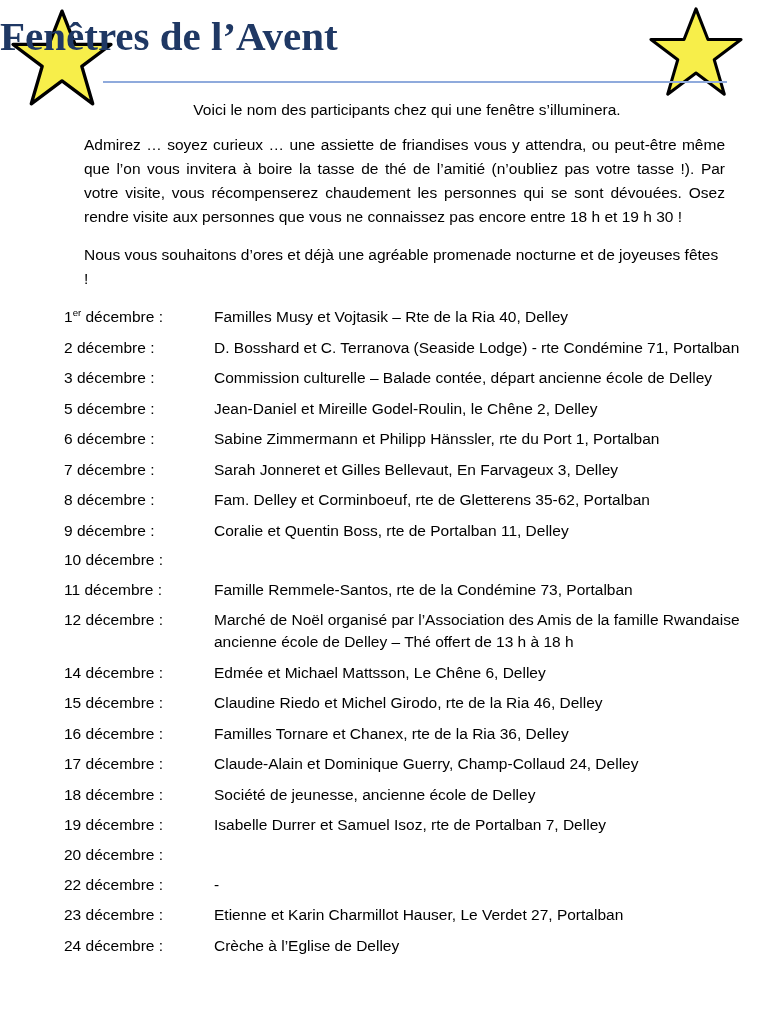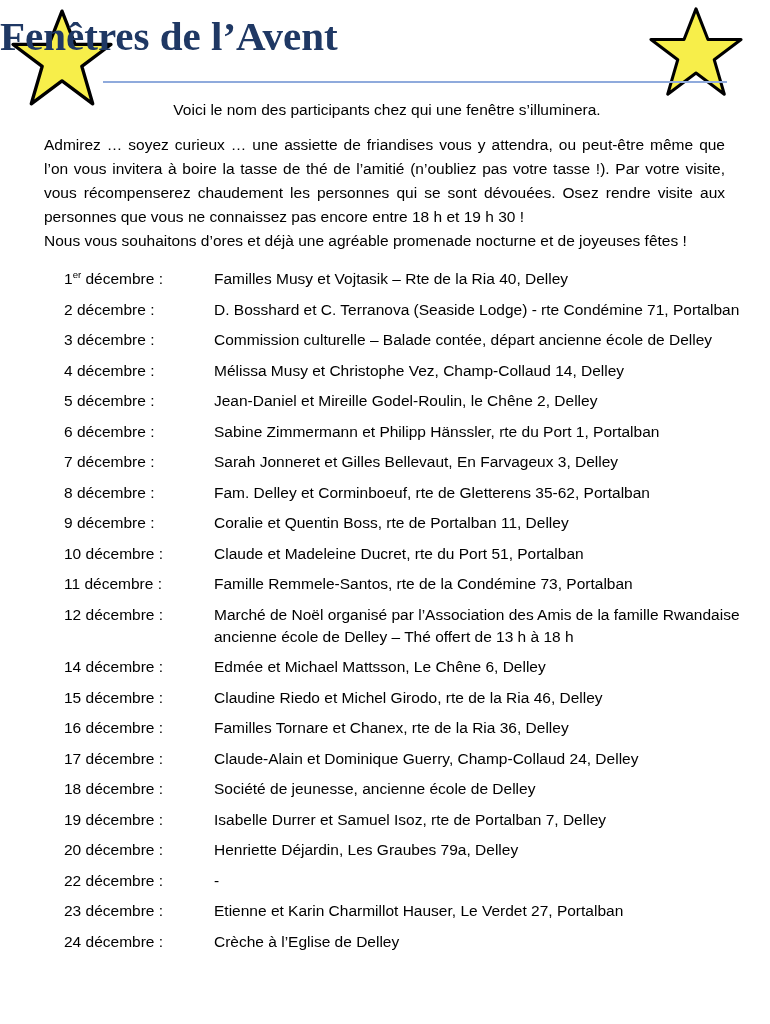--- a/index.html
+++ b/index.html
@@ -45,38 +45,38 @@
     position: absolute;
     left: 103px;
     top: 81px;
     width: 624px;
     height: 0;
     border-top: 2px solid #8faadc;
   }
 
   
   .intro {
-    padding: 0 40px 0 44px;
+    padding: 0 40px 0 84px;
   }
   .intro-lead {
     text-align: center;
     font-size: 15.5px;
     margin: 8px 0 0 0;
     line-height: 1.35;
   }
   .intro-para {
     font-size: 15.5px;
     line-height: 1.55;
     text-align: justify;
     margin: 12px 0 0 0;
     padding-right: 5px;
   }
   .intro-para.last {
     text-align: left;
-    margin-top: 0;
+    margin-top: 14px;
   }
   .b { font-weight: normal; }
 
   
   .advent-list {
     margin-top: 15px;
     padding-left: 64px;
     padding-right: 20px;
   }
   .advent-row {
@@ -138,24 +138,20 @@
     </div>
     <div class="advent-row">
       <div class="advent-date">2 décembre :</div>
       <div class="advent-desc"><span>D. Bosshard et C. Terranova (Seaside Lodge) - rte Condémine 71, Portalban</span></div>
     </div>
     <div class="advent-row">
       <div class="advent-date">3 décembre :</div>
       <div class="advent-desc"><span>Commission culturelle – Balade contée, départ ancienne école de Delley</span></div>
     </div>
     <div class="advent-row">
-      <div class="advent-date">4 décembre :</div>
-      <div class="advent-desc"><span>Mélissa Musy et Christophe Vez, Champ-Collaud 14, Delley</span></div>
-    </div>
-    <div class="advent-row">
       <div class="advent-date">5 décembre :</div>
       <div class="advent-desc"><span>Jean-Daniel et Mireille Godel-Roulin, le Chêne 2, Delley</span></div>
     </div>
     <div class="advent-row">
       <div class="advent-date">6 décembre :</div>
       <div class="advent-desc"><span>Sabine Zimmermann et Philipp Hänssler, rte du Port 1, Portalban</span></div>
     </div>
     <div class="advent-row">
       <div class="advent-date">7 décembre :</div>
       <div class="advent-desc"><span>Sarah Jonneret et Gilles Bellevaut, En Farvageux 3, Delley</span></div>
@@ -163,21 +159,20 @@
     <div class="advent-row">
       <div class="advent-date">8 décembre :</div>
       <div class="advent-desc"><span>Fam. Delley et Corminboeuf, rte de Gletterens 35-62, Portalban</span></div>
     </div>
     <div class="advent-row">
       <div class="advent-date">9 décembre :</div>
       <div class="advent-desc"><span>Coralie et Quentin Boss, rte de Portalban 11, Delley</span></div>
     </div>
     <div class="advent-row">
       <div class="advent-date">10 décembre :</div>
-      <div class="advent-desc"><span>Claude et Madeleine Ducret, rte du Port 51, Portalban</span></div>
     </div>
     <div class="advent-row">
       <div class="advent-date">11 décembre :</div>
       <div class="advent-desc"><span>Famille Remmele-Santos, rte de la Condémine 73, Portalban</span></div>
     </div>
     <div class="advent-row">
       <div class="advent-date">12 décembre :</div>
       <div class="advent-desc"><span>Marché de Noël organisé par l’Association des Amis de la famille Rwandaise</span><span class="line2"><span>ancienne école de Delley – </span><span class="b">Thé offert de 13 h à 18 h</span></span></div>
     </div>
     <div class="advent-row">
@@ -199,21 +194,20 @@
     <div class="advent-row">
       <div class="advent-date">18 décembre :</div>
       <div class="advent-desc"><span>Société de jeunesse, ancienne école de Delley</span></div>
     </div>
     <div class="advent-row">
       <div class="advent-date">19 décembre :</div>
       <div class="advent-desc"><span>Isabelle Durrer et Samuel Isoz, rte de Portalban 7, Delley</span></div>
     </div>
     <div class="advent-row">
       <div class="advent-date">20 décembre :</div>
-      <div class="advent-desc"><span>Henriette Déjardin, Les Graubes 79a, Delley</span></div>
     </div>
     <div class="advent-row">
       <div class="advent-date">22 décembre :</div>
       <div class="advent-desc"><span>-</span></div>
     </div>
     <div class="advent-row">
       <div class="advent-date">23 décembre :</div>
       <div class="advent-desc"><span>Etienne et Karin Charmillot Hauser, Le Verdet 27, Portalban</span></div>
     </div>
     <div class="advent-row">

